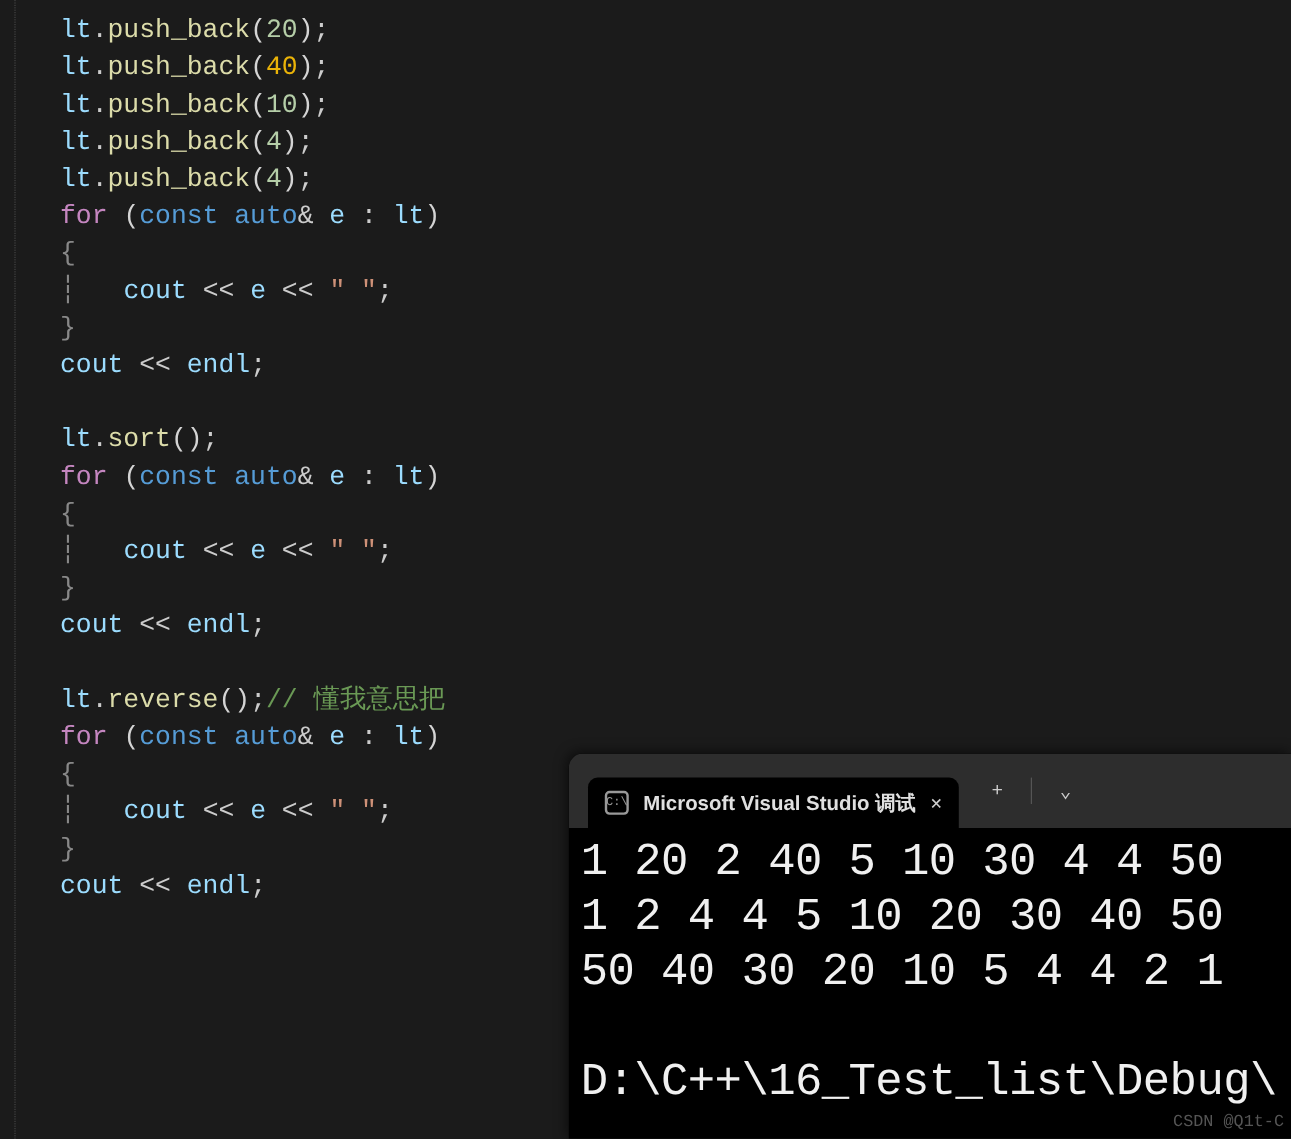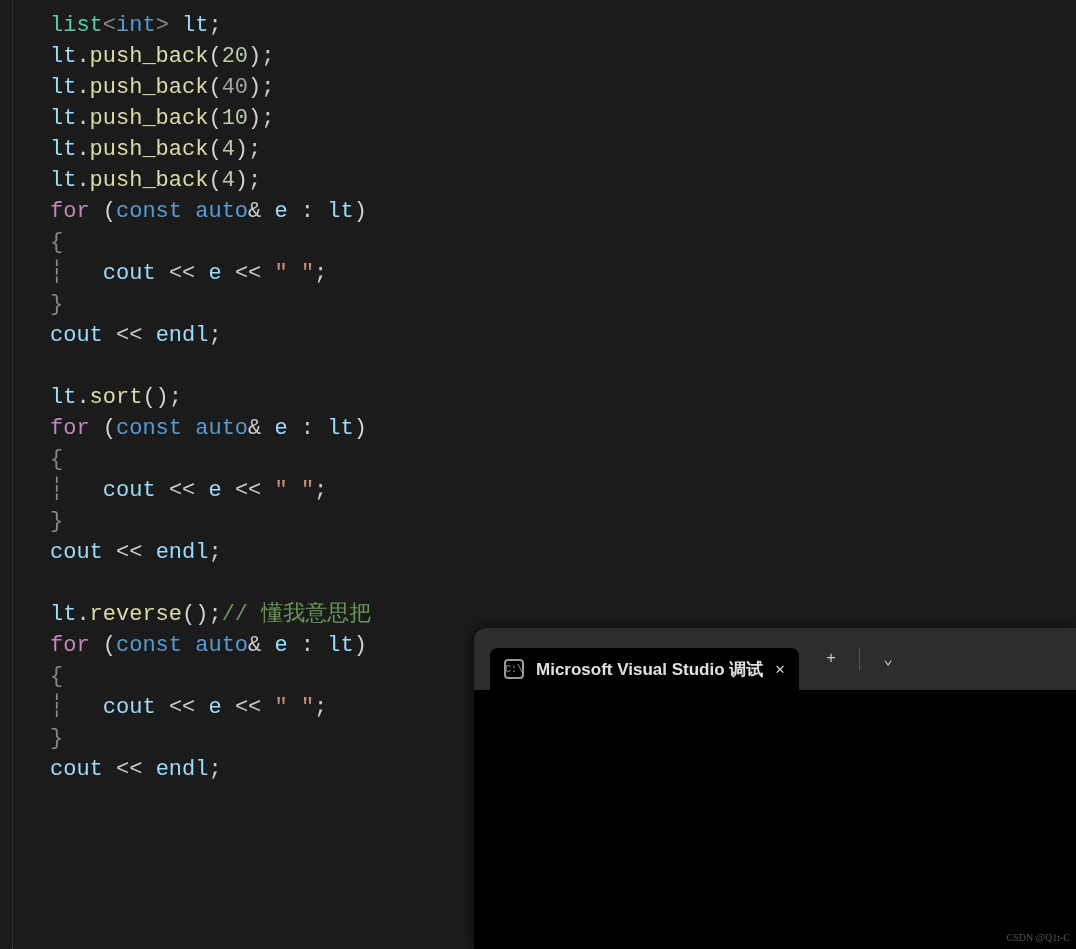--- a/index.html
+++ b/index.html
@@ -123,34 +123,33 @@
     font-size: 38px;
     line-height: 46px;
     font-weight: 500;
     white-space: pre;
     letter-spacing: -0.5px;
   }
   .watermark {
     position: absolute;
     right: 6px;
     bottom: 6px;
-    font-size: 10px;
+    font-size: 14px;
     color: #555;
-    font-family: Liberation Serif, serif;
+    font-family: Liberation Mono, monospace;
   }
 </style>
 </head>
 <body>
 
 <div class="editor">
   <div class="gutter"></div>
   <div class="code-area" id="code-area">
-      <div class="line"><span style="color:#5ccca8">list</span><span style="color:#888">&lt;</span><span style="color:#569cd6">int</span><span style="color:#888">&gt;</span> <span style="color:#9cdcfe">lt</span><span style="color:#ccc">;</span></div>
       <div class="line"><span style="color:#9cdcfe">lt</span><span style="color:#ccc">.</span><span style="color:#dcdcaa">push_back</span><span style="color:#d4d4d4">(</span><span style="color:#b5cea8">20</span><span style="color:#d4d4d4">)</span><span style="color:#ccc">;</span></div>
-      <div class="line"><span style="color:#9cdcfe">lt</span><span style="color:#ccc">.</span><span style="color:#dcdcaa">push_back</span><span style="color:#d4d4d4">(</span><span style="color:#a3a3a3">40</span><span style="color:#d4d4d4">)</span><span style="color:#ccc">;</span></div>
+      <div class="line"><span style="color:#9cdcfe">lt</span><span style="color:#ccc">.</span><span style="color:#dcdcaa">push_back</span><span style="color:#d4d4d4">(</span><span style="color:#eab308">40</span><span style="color:#d4d4d4">)</span><span style="color:#ccc">;</span></div>
       <div class="line"><span style="color:#9cdcfe">lt</span><span style="color:#ccc">.</span><span style="color:#dcdcaa">push_back</span><span style="color:#d4d4d4">(</span><span style="color:#b5cea8">10</span><span style="color:#d4d4d4">)</span><span style="color:#ccc">;</span></div>
       <div class="line"><span style="color:#9cdcfe">lt</span><span style="color:#ccc">.</span><span style="color:#dcdcaa">push_back</span><span style="color:#d4d4d4">(</span><span style="color:#b5cea8">4</span><span style="color:#d4d4d4">)</span><span style="color:#ccc">;</span></div>
       <div class="line"><span style="color:#9cdcfe">lt</span><span style="color:#ccc">.</span><span style="color:#dcdcaa">push_back</span><span style="color:#d4d4d4">(</span><span style="color:#b5cea8">4</span><span style="color:#d4d4d4">)</span><span style="color:#ccc">;</span></div>
       <div class="line"><span style="color:#c586c0">for</span> <span style="color:#d4d4d4">(</span><span style="color:#569cd6">const</span> <span style="color:#569cd6">auto</span><span style="color:#ccc">&amp;</span> <span style="color:#9cdcfe">e</span> <span style="color:#ccc">:</span> <span style="color:#9cdcfe">lt</span><span style="color:#d4d4d4">)</span></div>
       <div class="line"><span style="color:#888">{</span></div>
       <div class="line"><span style="color:#888">┆</span>   <span style="color:#9cdcfe">cout</span> <span style="color:#ccc">&lt;&lt;</span> <span style="color:#9cdcfe">e</span> <span style="color:#ccc">&lt;&lt;</span> <span style="color:#ce9178">" "</span><span style="color:#ccc">;</span></div>
       <div class="line"><span style="color:#888">}</span></div>
       <div class="line"><span style="color:#9cdcfe">cout</span> <span style="color:#ccc">&lt;&lt;</span> <span style="color:#9cdcfe">endl</span><span style="color:#ccc">;</span></div>
       <div class="line"> </div>
       <div class="line"><span style="color:#9cdcfe">lt</span><span style="color:#ccc">.</span><span style="color:#dcdcaa">sort</span><span style="color:#d4d4d4">()</span><span style="color:#ccc">;</span></div>
@@ -175,15 +174,22 @@
       <span class="tab-icon">C:\</span>
       <span class="tab-title">Microsoft Visual Studio 调试</span>
       <span class="tab-close">✕</span>
     </div>
     <div class="tab-actions">
       <div class="tab-action">+</div>
       <div class="divider"></div>
       <div class="tab-action">⌄</div>
     </div>
   </div>
+  <div class="terminal-body" id="terminal-body">
+      <div class="term-line">1 20 2 40 5 10 30 4 4 50</div>
+      <div class="term-line">1 2 4 4 5 10 20 30 40 50</div>
+      <div class="term-line">50 40 30 20 10 5 4 4 2 1</div>
+      <div class="term-line">&nbsp;</div>
+      <div class="term-line">D:\C++\16_Test_list\Debug\</div>
+    </div>
 </div>
 
 <div class="watermark">CSDN @Q1t-C</div>
 
 </body></html>

